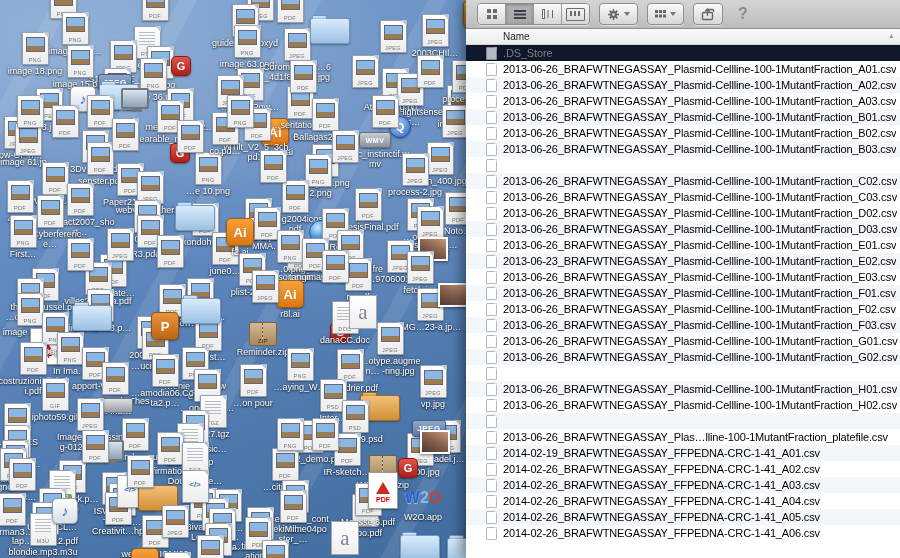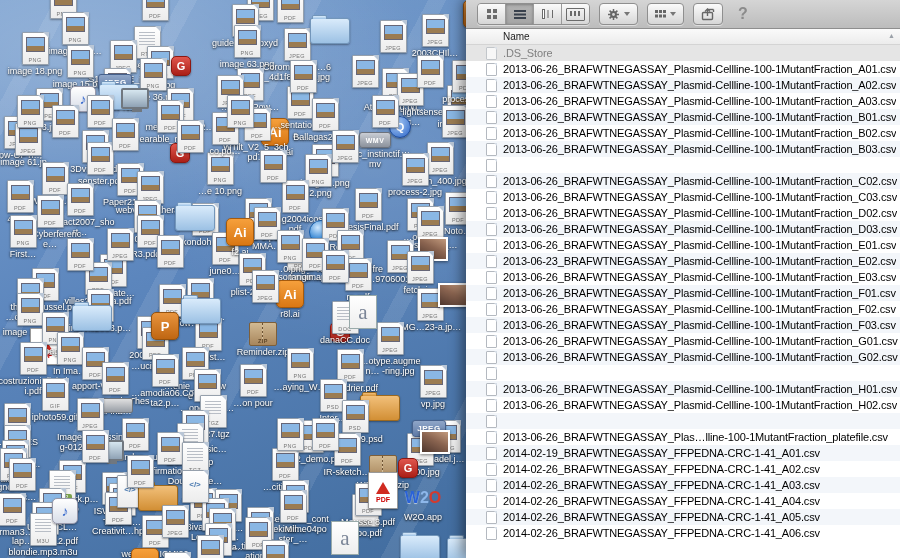--- a/index.html
+++ b/index.html
@@ -103,21 +103,21 @@
   .dda{width:0;height:0;border-left:3.5px solid transparent;border-right:3.5px solid transparent;
       border-top:4px solid #777;}
   .help{font-size:16px;color:#8b8b8b;font-weight:bold;margin-left:6px;}
   .lhead{height:15px;flex:none;background:linear-gradient(#fafafa,#ececec);
       border-bottom:1px solid #d4d4d4;display:flex;align-items:center;position:relative;}
   .lhead .nm{font-size:10px;color:#222;margin-left:37px;}
   .lhead .sort{position:absolute;right:5px;top:3px;font-size:7px;color:#9aa0a8;}
   .rows{flex:1;overflow:hidden;}
   .row{height:16px;display:flex;align-items:center;background:#fff;}
   .row.alt{background:#f3f6fa;}
-  .row.sel{background:#e5e5e5;}
+  .row.sel{background:#0f172a;}
   .row .fic{flex:none;width:11px;height:13px;margin-left:20px;margin-right:6px;position:relative;
       background:#fff;border:1px solid #b4b9c0;border-radius:1px;box-sizing:border-box;}
   .row .fic:after{content:"";position:absolute;top:-1px;right:-1px;border-style:solid;
       border-width:0 3px 3px 0;border-color:transparent #d6dde6 transparent transparent;}
   .row .fname{font-size:11px;letter-spacing:-0.15px;color:#000;white-space:nowrap;overflow:hidden;}
   .row.sel .fname{color:#7f7f7f;}
   .row.sel .fic{opacity:.7;}
 </style>
 </head>
 <body>
@@ -445,21 +445,21 @@
       </div>
       <div class="lb">SR3.pddeas</div>
     </div>
     <div class="dic" style="left: -12px; top: 215px;">
       <div class="ig pg">
         <i class="ph"></i>
         <em>PNG</em>
       </div>
       <div class="lb">First…</div>
     </div>
-    <div class="dic" style="left: 185px; top: 152px;">
+    <div class="dic" style="left: 173px; top: 152px;">
       <div class="ig pg">
         <i class="ph"></i>
         <em>PNG</em>
       </div>
       <div class="lb">…e 10.png</div>
     </div>
     <div class="dic" style="left: 190px; top: 232px;">
       <div class="ig pg">
         <i class="ph"></i>
         <em>PDF</em>

